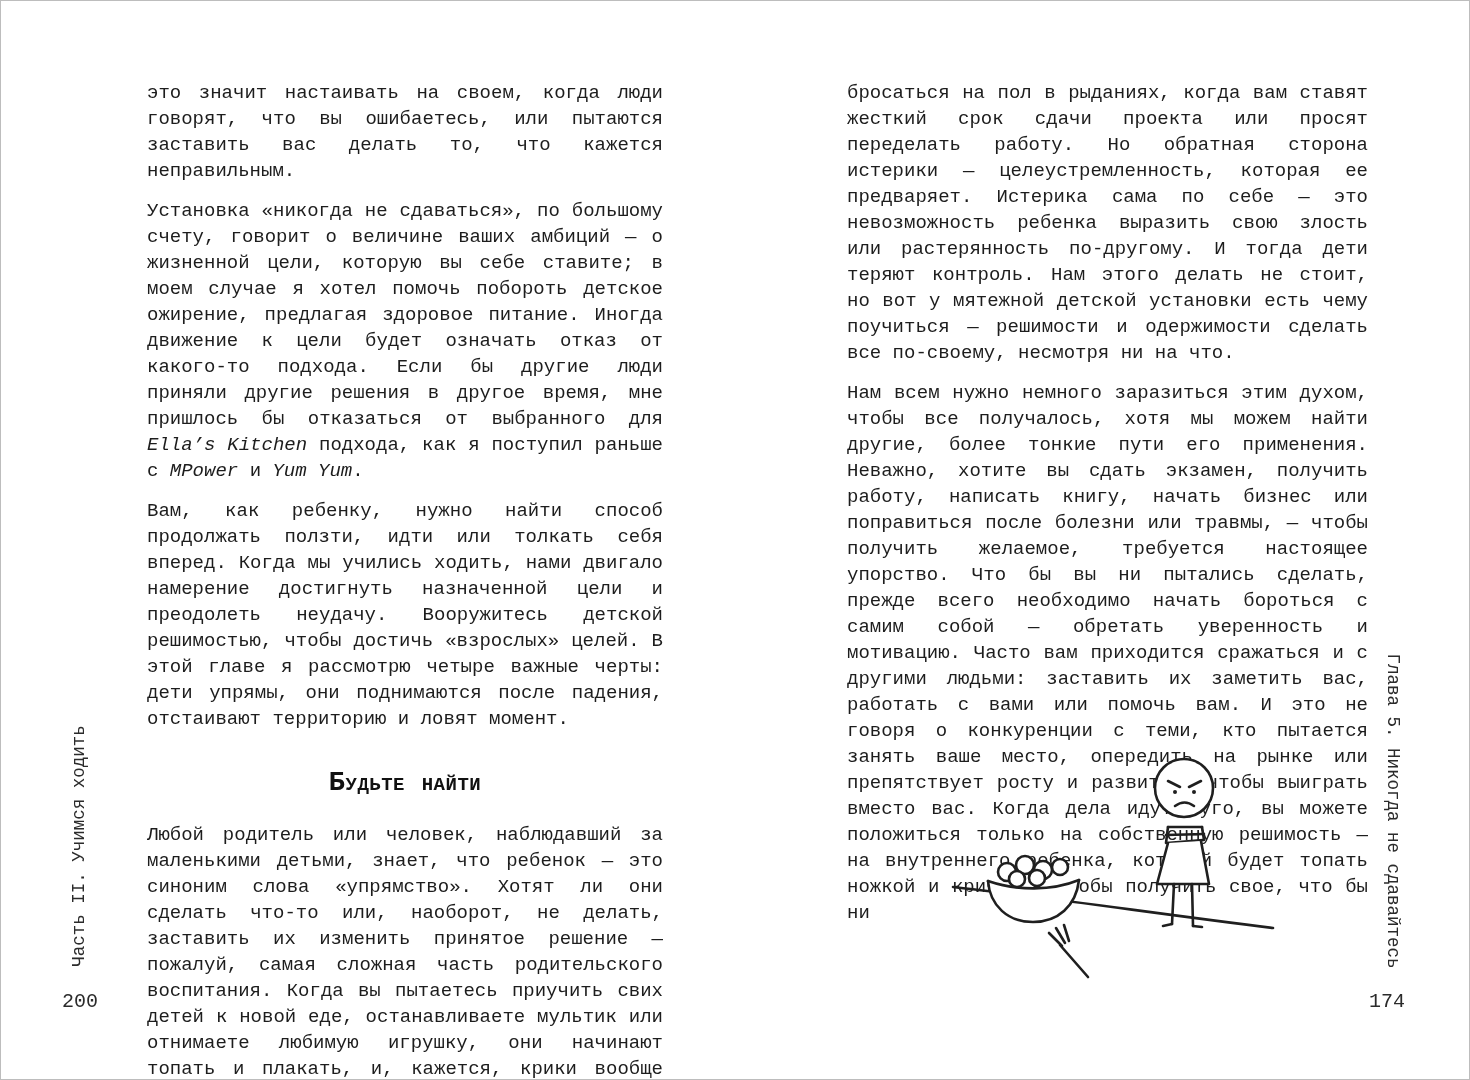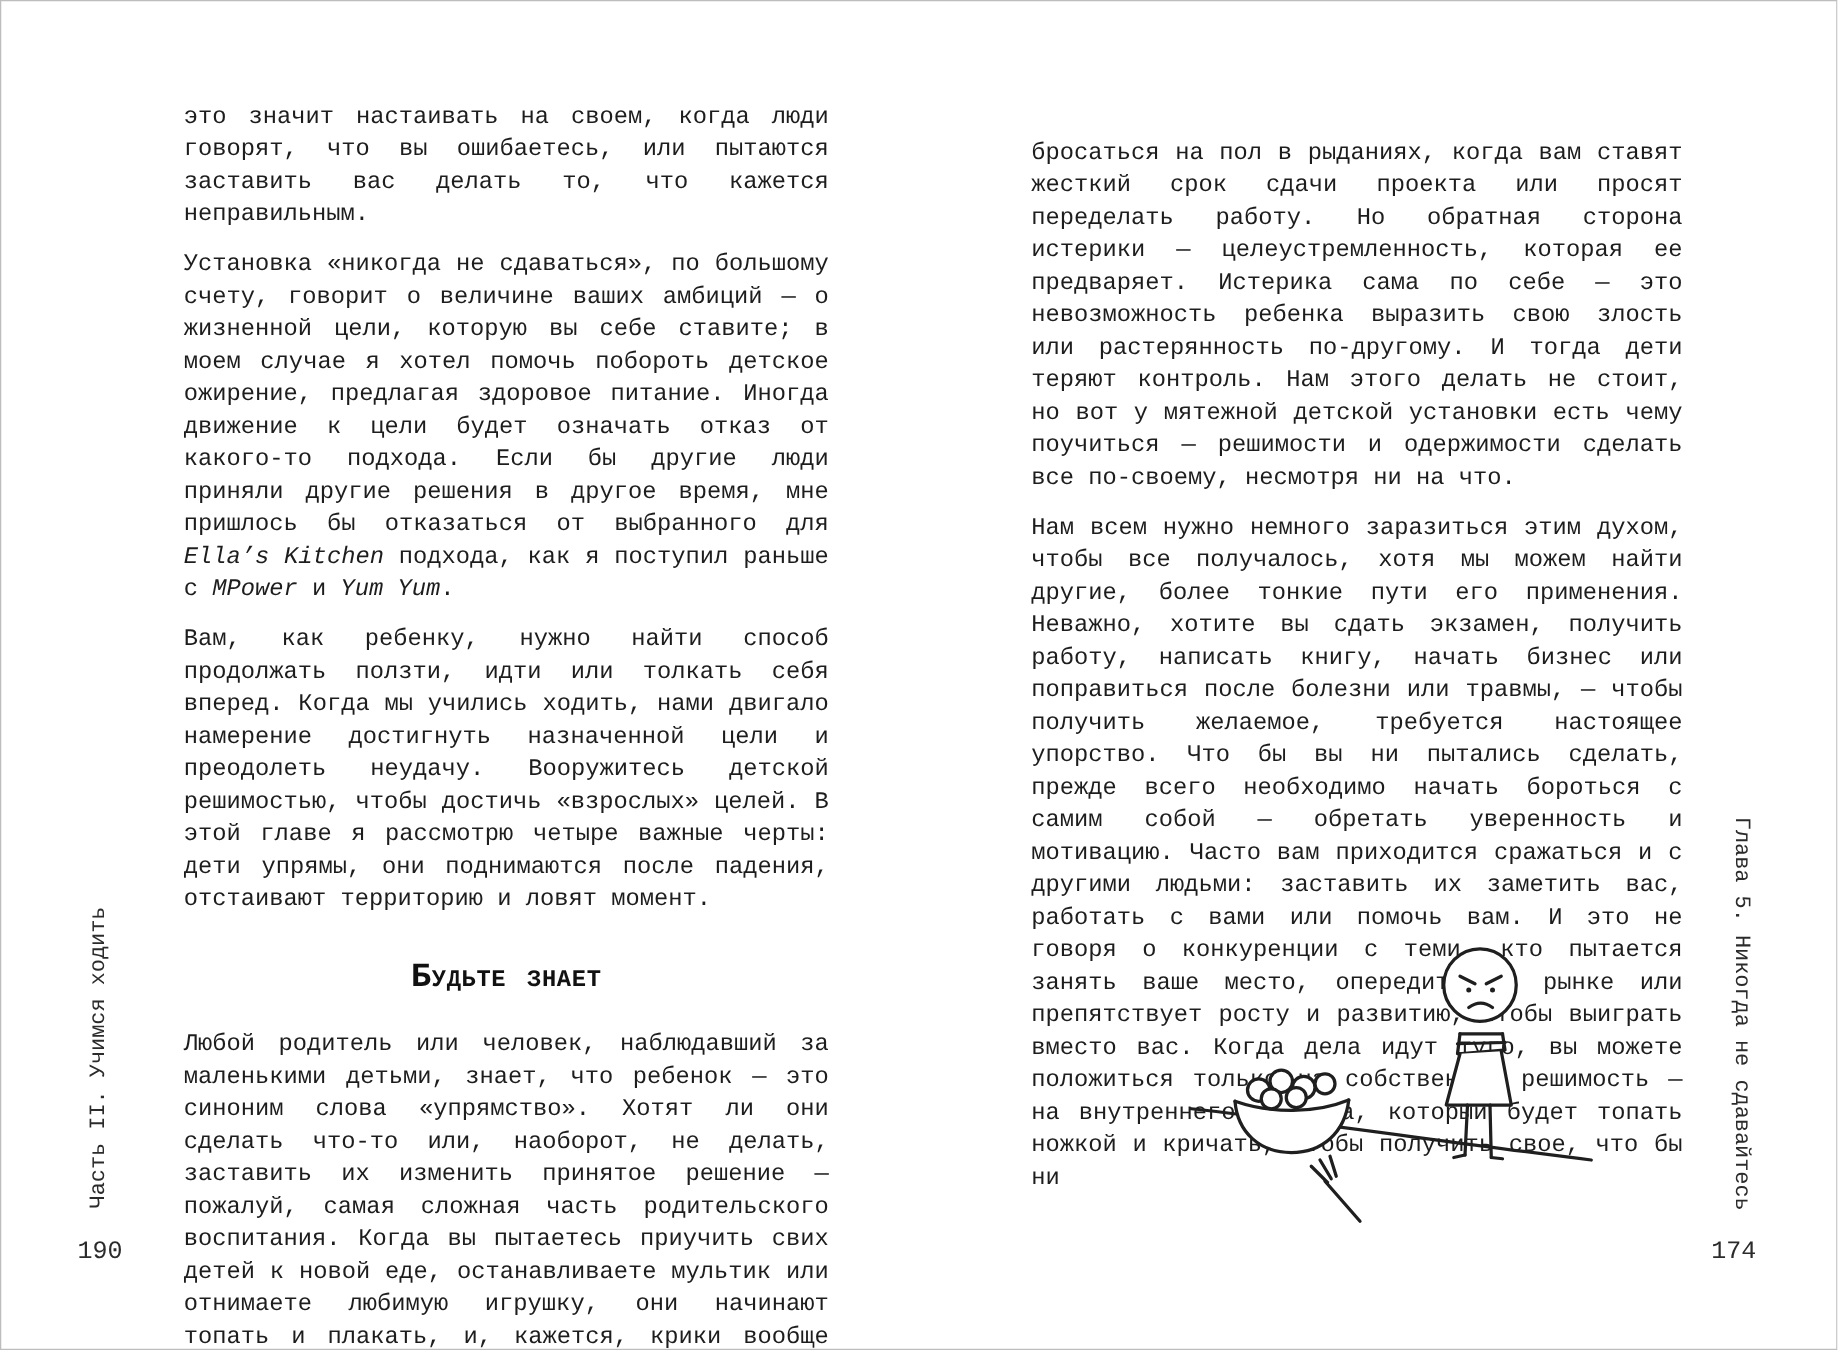--- a/index.html
+++ b/index.html
@@ -13,21 +13,21 @@
     height: 1080px;
     background: #ffffff;
     border: 1px solid #bdbdbd;
     box-sizing: border-box;
     overflow: hidden;
     font-family: Liberation Mono, monospace;
     color: #1d1d1d;
   }
   .text-column { position: absolute; top: 79px; }
   .text-column.left  { left: 146px; width: 516px; }
-  .text-column.right { left: 824px; width: 521px; margin-top: 29px; }
+  .text-column.right { left: 846px; width: 521px; }
   .text-column p {
     margin: 0 0 14px 0;
     font-size: 19px;
     line-height: 26px;
     text-align: justify;
   }
   .section-heading {
     margin: 36px 0 24px 0;
     text-align: center;
     font-weight: bold;
@@ -61,33 +61,33 @@
 </style>
 </head>
 <body>
 
 <div class="spread">
 
   <div class="text-column left">
     <p>это значит настаивать на своем, когда люди говорят, что вы ошибаетесь, или пытаются заставить вас делать то, что кажется неправильным.</p>
     <p><span>Установка «никогда не сдаваться», по большому счету, говорит о величине ваших амбиций — о жизненной цели, которую вы себе ставите; в моем случае я хотел помочь побороть детское ожирение, предлагая здоровое питание. Иногда движение к цели будет означать отказ от какого-то подхода. Если бы другие люди приняли другие решения в другое время, мне пришлось бы отказаться от выбранного для </span><span style="font-style: italic;">Ella’s Kitchen</span><span> подхода, как я поступил раньше с </span><span style="font-style: italic;">MPower</span><span> и </span><span style="font-style: italic;">Yum Yum</span><span>.</span></p>
     <p>Вам, как ребенку, нужно найти способ продолжать ползти, идти или толкать себя вперед. Когда мы учились ходить, нами двигало намерение достигнуть назначенной цели и преодолеть неудачу. Вооружитесь детской решимостью, чтобы достичь «взрослых» целей. В этой главе я рассмотрю четыре важные черты: дети упрямы, они поднимаются после падения, отстаивают территорию и ловят момент.</p>
-    <h2 class="section-heading">Будьте знает</h2>
+    <h2 class="section-heading">Будьте найти</h2>
     <p>Любой родитель или человек, наблюдавший за маленькими детьми, знает, что ребенок — это синоним слова «упрямство». Хотят ли они сделать что-то или, наоборот, не делать, заставить их изменить принятое решение — пожалуй, самая сложная часть родительского воспитания. Когда вы пытаетесь приучить свих детей к новой еде, останавливаете мультик или отнимаете любимую игрушку, они начинают топать и плакать, и, кажется, крики вообще никогда не закончатся.</p>
   </div>
 
   <div class="text-column right">
     <p>бросаться на пол в рыданиях, когда вам ставят жесткий срок сдачи проекта или просят переделать работу. Но обратная сторона истерики — целеустремленность, которая ее предваряет. Истерика сама по себе — это невозможность ребенка выразить свою злость или растерянность по-другому. И тогда дети теряют контроль. Нам этого делать не стоит, но вот у мятежной детской установки есть чему поучиться — решимости и одержимости сделать все по-своему, несмотря ни на что.</p>
     <p>Нам всем нужно немного заразиться этим духом, чтобы все получалось, хотя мы можем найти другие, более тонкие пути его применения. Неважно, хотите вы сдать экзамен, получить работу, написать книгу, начать бизнес или поправиться после болезни или травмы, — чтобы получить желаемое, требуется настоящее упорство. Что бы вы ни пытались сделать, прежде всего необходимо начать бороться с самим собой — обретать уверенность и мотивацию. Часто вам приходится сражаться и с другими людьми: заставить их заметить вас, работать с вами или помочь вам. И это не говоря о конкуренции с теми, кто пытается занять ваше место, опередить на рынке или препятствует росту и развитию, чтобы выиграть вместо вас. Когда дела идут туго, вы можете положиться только на собственную решимость — на внутреннего ребенка, который будет топать ножкой и кричать, чтобы получить свое, что бы ни</p>
   </div>
 
   <div class="margin-label left">Часть II. Учимся ходить</div>
   <div class="margin-label right">Глава 5. Никогда не сдавайтесь</div>
 
-  <div class="page-number left">190</div>
+  <div class="page-number left">200</div>
   <div class="page-number right">174</div>
 
   <svg class="illustration" width="440" height="280" viewBox="0 0 440 280" fill="none" stroke="#1f1f1f" stroke-width="2.6" stroke-linecap="round" stroke-linejoin="round">
 
     <path d="M86 156 C 170 165, 300 184, 406 197"></path>
 
     <g>
       <path d="M121 150 C 123 175, 141 191, 166 191 C 191 191, 209 175, 212 149" fill="#ffffff"></path>
       <circle cx="140" cy="141" r="9" fill="#ffffff"></circle>
       <circle cx="158" cy="134" r="9" fill="#ffffff"></circle>

